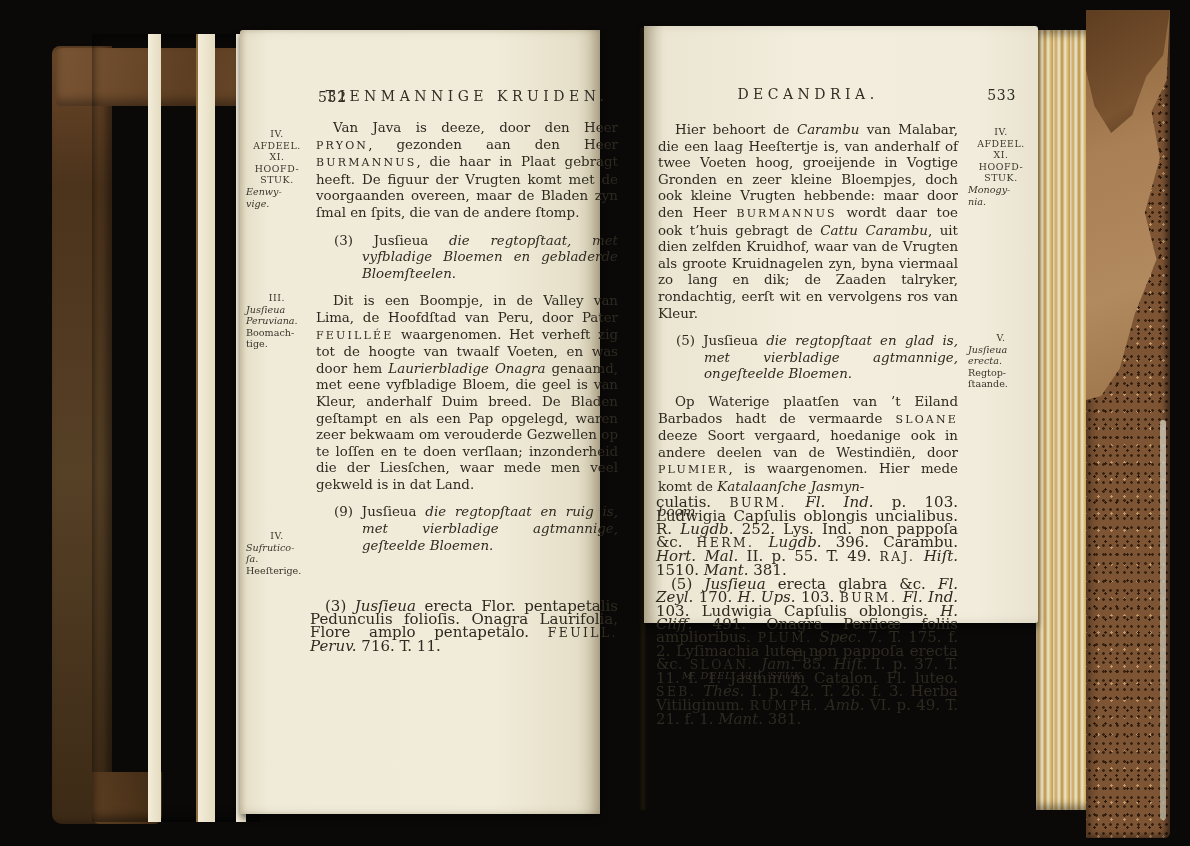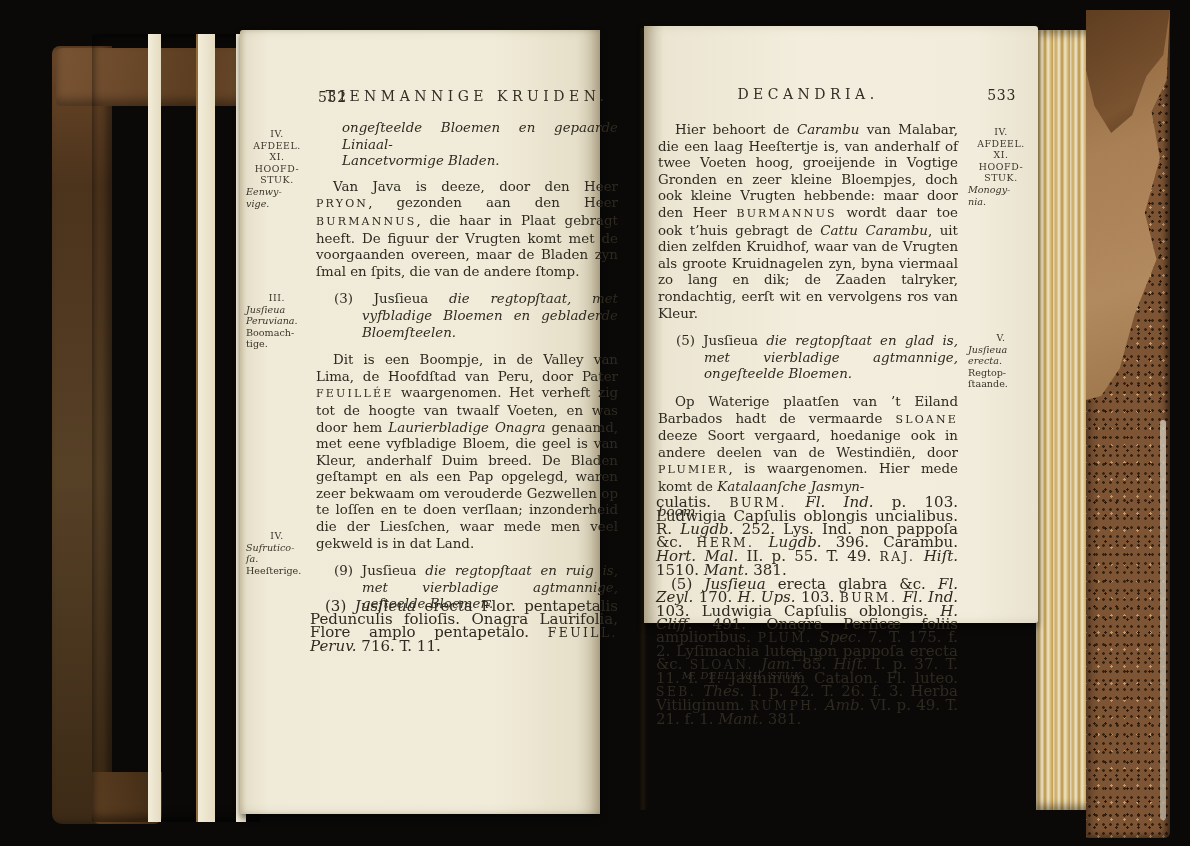--- a/index.html
+++ b/index.html
@@ -171,21 +171,20 @@
         <div class="note-line note-r">tige.</div>
       </div>
       <div class="margin-note" style="top: 500px;">
         <div class="note-line note-c">IV.</div>
         <div class="note-line note-i">Sufrutico-</div>
         <div class="note-line note-i">ſa.</div>
         <div class="note-line note-r">Heeſterige.</div>
       </div>
     </div>
   <div class="text-col text-col-left">
-      <div class="block block-desc"><span class="seg-i">ongeſteelde Bloemen en gepaarde Liniaal-</span><br><span class="seg-i">Lancetvormige Bladen.</span></div>
       <div class="block block-body"><span class="seg-r">Van Java is deeze, door den Heer </span><span class="seg-sc">PRYON</span><span class="seg-r">, gezonden aan den Heer </span><span class="seg-sc">BURMANNUS</span><span class="seg-r">, die haar in Plaat gebragt heeft. De figuur der Vrugten komt met de voorgaanden overeen, maar de Bladen zyn ſmal en ſpits, die van de andere ſtomp.</span></div>
       <div class="block block-species"><span class="seg-r">(3) Jusſieua </span><span class="seg-i">die regtopſtaat, met vyfbladige Bloemen en gebladerde Bloemſteelen.</span></div>
       <div class="block block-body"><span class="seg-r">Dit is een Boompje, in de Valley van Lima, de Hoofdſtad van Peru, door Pater </span><span class="seg-sc">FEUILLÉE</span><span class="seg-r"> waargenomen. Het verheft zig tot de hoogte van twaalf Voeten, en was door hem </span><span class="seg-i">Laurierbladige Onagra</span><span class="seg-r"> genaamd, met eene vyfbladige Bloem, die geel is van Kleur, anderhalf Duim breed. De Bladen geſtampt en als een Pap opgelegd, waren zeer bekwaam om verouderde Gezwellen op te loſſen en te doen verſlaan; inzonderheid die der Liesſchen, waar mede men veel gekweld is in dat Land.</span></div>
       <div class="block block-species"><span class="seg-r">(9) Jusſieua </span><span class="seg-i">die regtopſtaat en ruig is, met vierbladige agtmannige, geſteelde Bloemen.</span></div>
     </div>
   <div class="fn-col fn-col-left">
       <div class="block block-fn"><span class="seg-r">(3) </span><span class="seg-i">Jusſieua</span><span class="seg-r"> erecta Flor. pentapetalis Pedunculis folioſis. Onagra Laurifolia, Flore amplo pentapetalo. </span><span class="seg-sc">FEUILL.</span><span class="seg-r"> </span><span class="seg-i">Peruv.</span><span class="seg-r"> 716. T. 11.</span></div>
     </div>
 </div>
 

